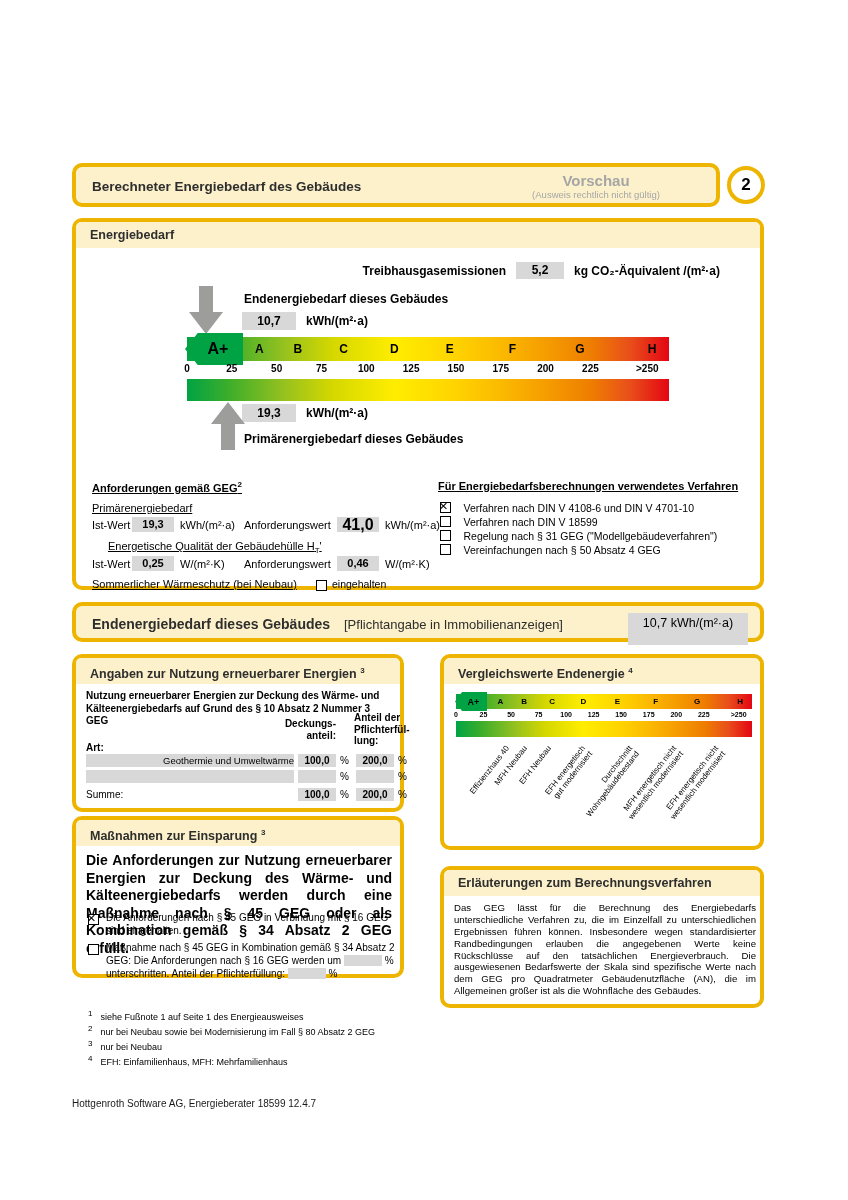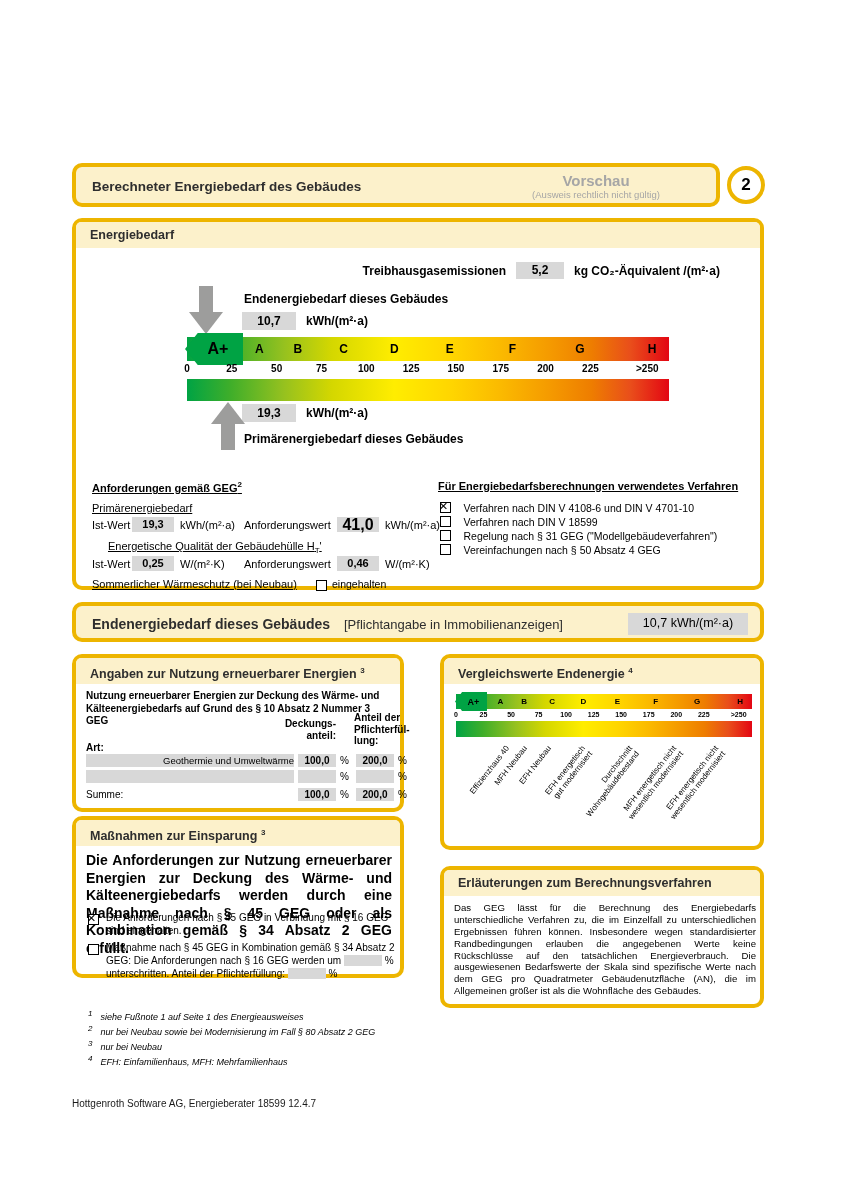--- a/index.html
+++ b/index.html
@@ -141,21 +141,21 @@
     </div>
     <div class="abs" style="left:364px;top:318px;">
       <span class="cb cb-in"><span class="mark"></span></span>
       <span style="font-size:10.5px;margin-left:8px;">Vereinfachungen nach § 50 Absatz 4 GEG</span>
     </div>
   </div>
 
   <div class="gbox gfill" style="left:72px;top:602px;width:692px;height:40px;">
     <span class="abs b" style="left:16px;top:10px;font-size:14px;color:#2e2e2e;">Endenergiebedarf dieses Gebäudes</span>
     <span class="abs" style="left:268px;top:11px;font-size:13px;color:#2e2e2e;">[Pflichtangabe in Immobilienanzeigen]</span>
-    <div class="abs grayfield" style="right:12px;top:7px;width:120px;height:22px;line-height:20px;font-size:12.5px;">10,7 kWh/(m²·a)</div>
+    <div class="abs grayfield" style="right:12px;top:7px;width:120px;height:32px;line-height:20px;font-size:12.5px;">10,7 kWh/(m²·a)</div>
   </div>
 
   <div class="gbox" style="left:72px;top:654px;width:332px;height:158px;">
     <div class="ghead">
       <span>Angaben zur Nutzung erneuerbarer Energien</span> <sup>3</sup>
     </div>
     <div class="abs b" style="left:10px;top:32px;width:306px;font-size:10px;line-height:1.25;">Nutzung erneuerbarer Energien zur Deckung des Wärme- und Kälteenergiebedarfs auf Grund des § 10 Absatz 2 Nummer 3 GEG</div>
     <div class="abs b pre" style="left:200px;top:60px;width:60px;text-align:right;font-size:10px;line-height:1.15;">Deckungs-
 anteil:</div>
     <div class="abs b pre" style="left:278px;top:54px;width:56px;font-size:10px;line-height:1.15;">Anteil der
@@ -245,21 +245,21 @@
 wesentlich modernisiert</div>
     <div class="rlabel" style="left:169px;top:86px;">EFH energetisch nicht
 wesentlich modernisiert</div>
   </div>
 
   <div class="gbox" style="left:440px;top:866px;width:324px;height:142px;">
     <div class="ghead">Erläuterungen zum Berechnungsverfahren</div>
     <div class="abs just" style="left:10px;top:32px;width:302px;font-size:9.6px;line-height:1.24;">Das GEG lässt für die Berechnung des Energiebedarfs unterschiedliche Verfahren zu, die im Einzelfall zu unterschiedlichen Ergebnissen führen können. Insbesondere wegen standardisierter Randbedingungen erlauben die angegebenen Werte keine Rückschlüsse auf den tatsächlichen Energieverbrauch. Die ausgewiesenen Bedarfswerte der Skala sind spezifische Werte nach dem GEG pro Quadratmeter Gebäudenutzfläche (AN), die im Allgemeinen größer ist als die Wohnfläche des Gebäudes.</div>
   </div>
 
-  <div class="abs" style="left:88px;top:1008px;font-size:9px;line-height:12px;font-style:italic;">
+  <div class="abs" style="left:88px;top:1008px;font-size:9px;line-height:12px;">
     <div><sup style="margin-right:8px;">1</sup><span>siehe Fußnote 1 auf Seite 1 des Energieausweises</span></div>
     <div><sup style="margin-right:8px;">2</sup><span>nur bei Neubau sowie bei Modernisierung im Fall § 80 Absatz 2 GEG</span></div>
     <div><sup style="margin-right:8px;">3</sup><span>nur bei Neubau</span></div>
     <div><sup style="margin-right:8px;">4</sup><span>EFH: Einfamilienhaus, MFH: Mehrfamilienhaus</span></div>
   </div>
 
   <div class="abs" style="left:72px;top:1098px;font-size:10px;color:#1a1a1a;">Hottgenroth Software AG, Energieberater 18599 12.4.7</div>
 
 </div>
 

